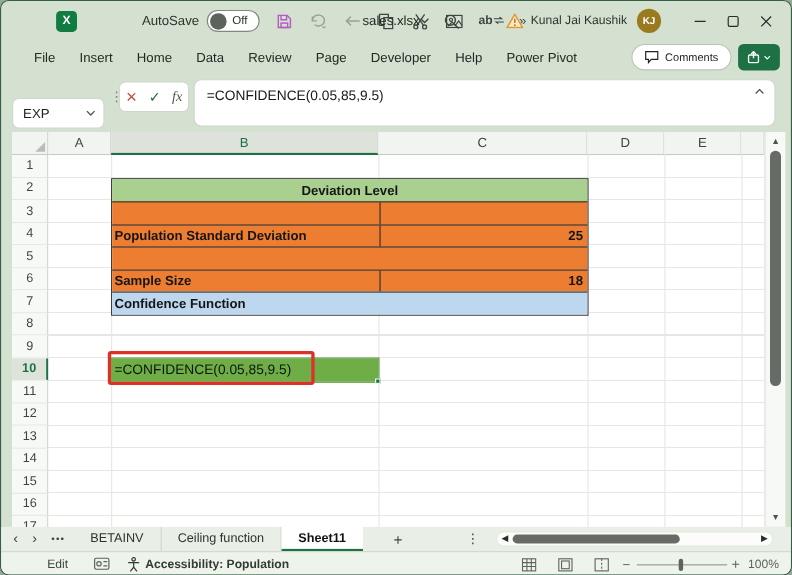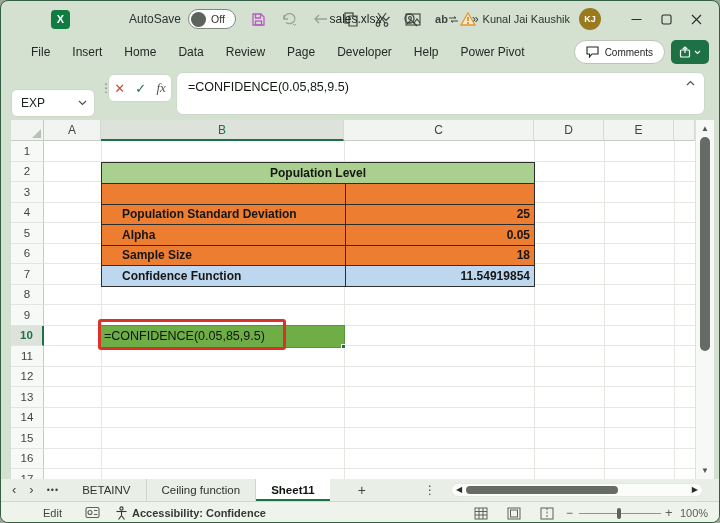--- a/index.html
+++ b/index.html
@@ -79,21 +79,21 @@
           background-image:repeating-linear-gradient(to bottom,#ffffff 0px,#ffffff 19.5px,#e4e7e2 19.5px,#e4e7e2 20.5px); }
   .vline{ position:absolute; top:0; bottom:0; width:1px; background:#e4e7e2; }
 
   
   .xtable{ position:absolute; left:57px; top:20.5px; width:434px; border:1px solid #2d2d2d; }
   .trow{ display:flex; height:20.5px; border-top:1px solid #2d2d2d; font-size:12px; font-weight:bold; color:#161616; }
   .trow:first-child{ border-top:none; }
   .trow.title{ background:#a9d08e; align-items:center; justify-content:center; }
   .trow.orange{ background:#ed7d31; }
   .trow.blue{ background:#bdd7ee; }
-  .tcell-l{ width:243px; display:flex; align-items:center; padding-left:20px; }
+  .tcell-l{ width:243px; display:flex; align-items:center; padding-left:2px; }
   .tcell-v{ width:189px; border-left:1px solid #2d2d2d; display:flex; align-items:center;
             justify-content:flex-end; padding-right:4px; }
 
   
   .b10{ position:absolute; left:57px; top:184.5px; width:243px; height:21px; background:#6fae47;
         outline:1px solid #55953a; display:flex; align-items:center; }
   .b10-text{ font-size:12.5px; color:#10160e; padding-left:3px; font-weight:500; white-space:nowrap; }
   .fill-handle{ position:absolute; right:-2px; bottom:-2px; width:5px; height:5px; background:#1e7145; border:1px solid #fff; }
   .redbox{ position:absolute; left:54px; top:178px; width:188px; height:31px; border:3px solid #dc3127;
            border-radius:3px; z-index:5; }
@@ -331,41 +331,38 @@
 
     <div class="cells">
       <div class="vline" style="left:57px"></div>
       <div class="vline" style="left:300px"></div>
       <div class="vline" style="left:490px"></div>
       <div class="vline" style="left:560px"></div>
       <div class="vline" style="left:630px"></div>
 
       <div class="xtable">
         <div class="trow title">
-          <span>Population Level</span>
+          <span>Deviation Level</span>
         </div>
         <div class="trow orange">
           <div class="tcell-l"></div>
           <div class="tcell-v"></div>
         </div>
         <div class="trow orange">
           <div class="tcell-l">Population Standard Deviation</div>
           <div class="tcell-v">25</div>
         </div>
         <div class="trow orange">
-          <div class="tcell-l">Alpha</div>
-          <div class="tcell-v">0.05</div>
         </div>
         <div class="trow orange">
           <div class="tcell-l">Sample Size</div>
           <div class="tcell-v">18</div>
         </div>
         <div class="trow blue">
           <div class="tcell-l">Confidence Function</div>
-          <div class="tcell-v">11.54919854</div>
         </div>
       </div>
 
       <div class="b10">
         <span class="b10-text">=CONFIDENCE(0.05,85,9.5)</span>
         <span class="fill-handle"></span>
       </div>
       <div class="redbox"></div>
     </div>
   </div>
@@ -402,21 +399,21 @@
       </svg>
     </span>
     <span class="st-acc-icon">
       <svg width="13" height="14" viewBox="0 0 13 14" fill="none" stroke="#343a34" stroke-width="1.1">
         <circle cx="6.5" cy="2.5" r="1.6"></circle>
           <path d="M1.5 5.5 h10"></path>
           <path d="M6.5 5.5 v4"></path>
           <path d="M6.5 9.5 l-3 4 M6.5 9.5 l3 4"></path>
       </svg>
     </span>
-    <span class="st-acc">Accessibility: Confidence</span>
+    <span class="st-acc">Accessibility: Population</span>
 
     <span class="st-views">
       <span class="st-view">
         <svg width="14" height="13" viewBox="0 0 14 13" fill="none" stroke="#5d635c" stroke-width="1">
           <rect x="1" y="1" width="12" height="11"></rect>
             <path d="M1 4.5 h12 M1 8 h12 M5 1 v11 M9 1 v11"></path>
         </svg>
       </span>
       <span class="st-view">
         <svg width="14" height="13" viewBox="0 0 14 13" fill="none" stroke="#5d635c" stroke-width="1">

